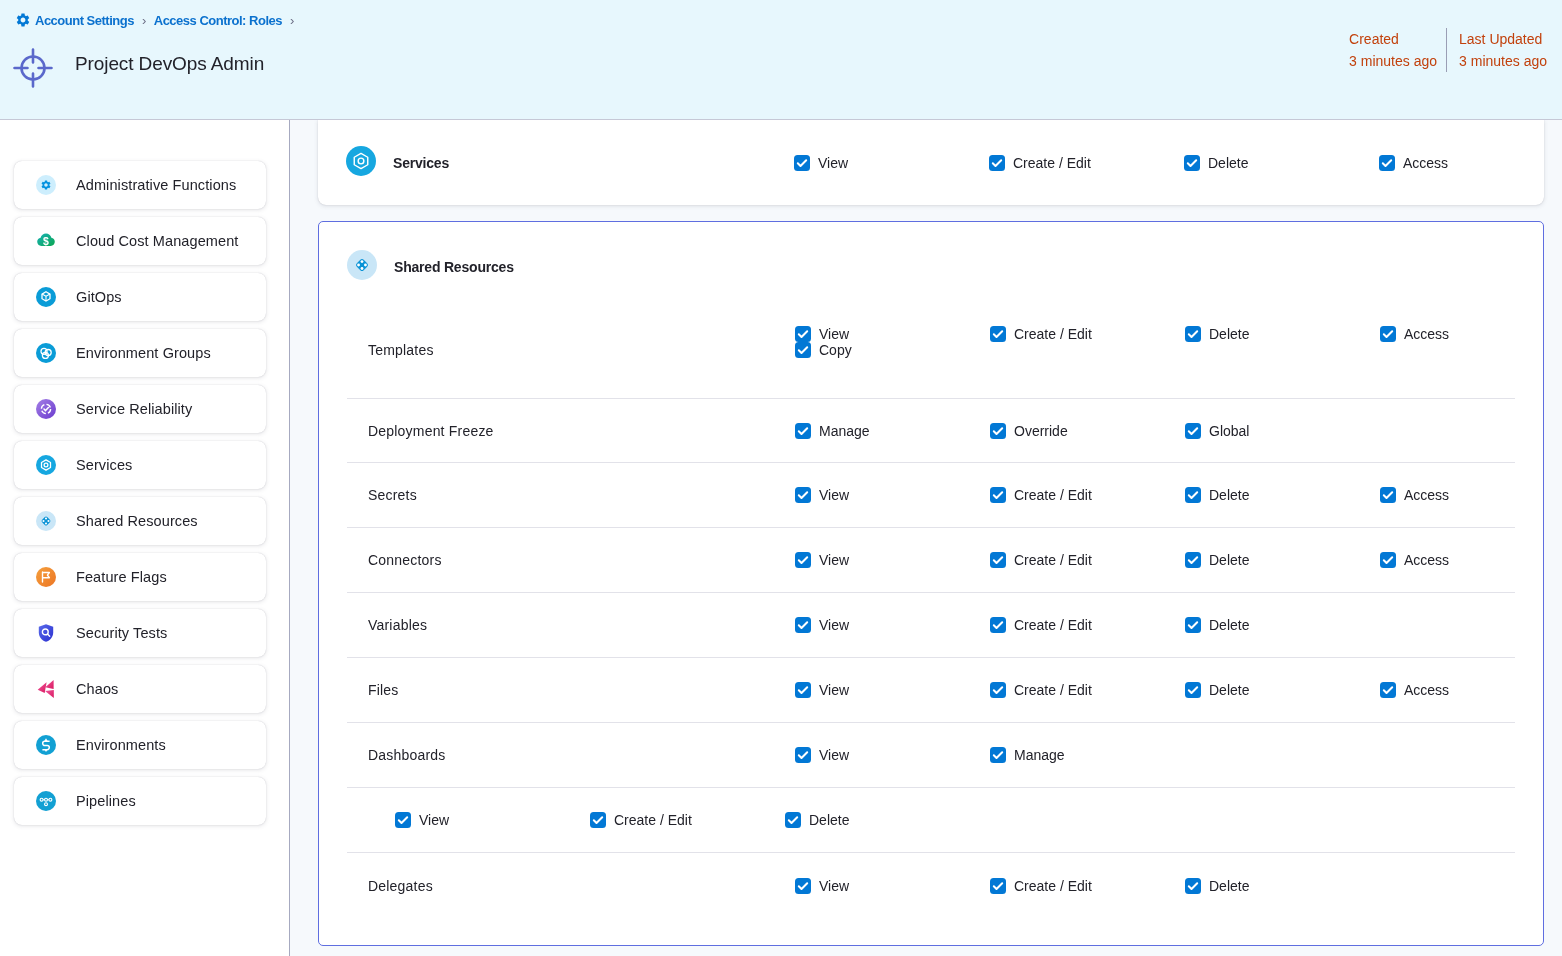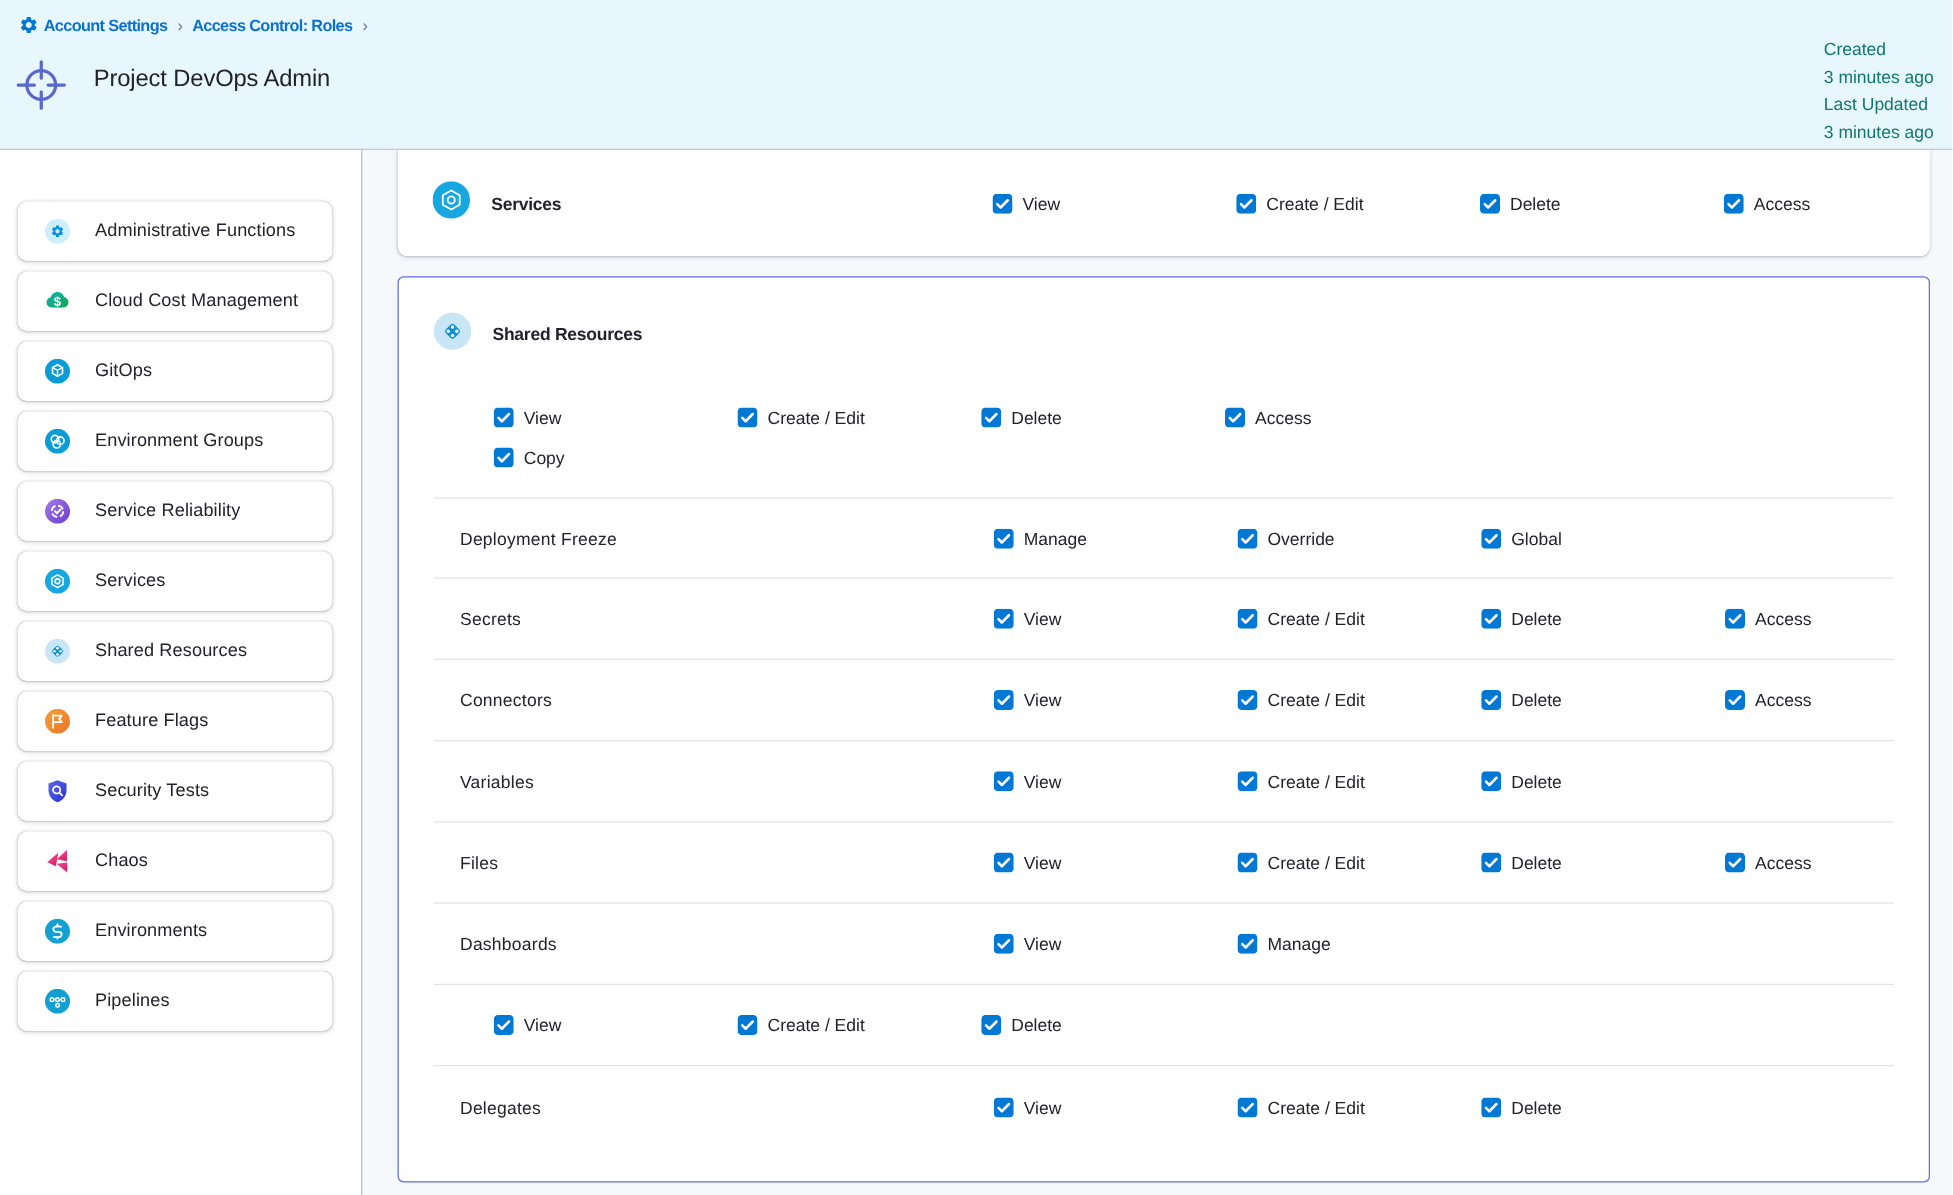--- a/index.html
+++ b/index.html
@@ -5,21 +5,21 @@
 * { margin:0; padding:0; box-sizing:border-box; }
 html,body { width:1562px; height:956px; overflow:hidden; background:#fff;
   font-family:"Liberation Sans", sans-serif; }
 
 .hdr { position:relative; height:120px; background:#e7f7fd; border-bottom:1px solid #c6c8d6;padding-left:20px; }
 .crumbs { position:absolute; left:15px; top:12px; display:flex; align-items:center; font-size:13px; letter-spacing:-0.5px; font-weight:bold; color:#0b71ce; }
 .crumbs svg { margin-right:4px; }
 .crumbs .sep { color:#6b6d85; font-weight:normal; margin:0 8px; font-size:13px; }
 .titleicon { position:absolute; left:13px; top:48px; }
 .title { position:absolute; left:75px; top:53px; font-size:19px; font-weight:normal; color:#22222a; letter-spacing:-0.1px; }
-.meta { position:absolute; top:28px; right:15px; display:flex; font-size:14px; color:#0f766e;flex-direction:column; }
+.meta { position:absolute; top:28px; right:15px; display:flex; font-size:14px; color:#c2410c; }
 .meta .col { line-height:22px; }
 .meta .div { width:1px; background:#9a9eb5; margin:0 12px 0 9px; }
 
 .wrap { display:flex; height:836px; }
 aside { width:290px; background:#ffffff; border-right:1px solid #a6a9c0; padding:41px 23px 0 14px; flex:none; }
 .scard { display:flex; align-items:center; height:48px; background:#fff; border-radius:8px;
   box-shadow:0 0 1px rgba(40,41,61,0.25), 0 1px 4px rgba(96,97,112,0.18); margin-bottom:8px; padding-left:22px; }
 .scard .lbl { margin-left:20px; font-size:14.5px; letter-spacing:0.1px; color:#22222a; }
 main { flex:1; min-width:0; background:#f6f9fc; padding:0 18px 0 28px; }
 .card { background:#fff; border-radius:8px; box-shadow:0 0 1px rgba(40,41,61,0.25), 0 1px 4px rgba(96,97,112,0.18); }
@@ -35,21 +35,21 @@
 .row:last-child { border-bottom:none; }
 .row .rlabel { flex:0 0 400px; padding-left:21px; font-size:14px; letter-spacing:0.2px; color:#22222a; }
 .cols { display:flex; flex:1; align-items:center; }
 .ccol { flex:0 0 195px; display:flex; align-items:center;padding-left:48px; }
 .ccol:last-child { flex:0 0 150px; }
 .ccol.stack { display:block; }
 .cb { display:flex; align-items:center; }
 .cb svg { flex:none; }
 .cb .t { margin-left:8px; font-size:14px; color:#22222a; }
 .row.tpl { min-height:91px; }
-.stack .cb + .cb { margin-top:16px; }
+.stack .cb + .cb { }
 .row.tpl .cols { align-self:stretch; align-items:flex-start; padding-top:18px; }
 .row.tpl .rlabel { position:relative; top:-3.5px; }
 </style>
 </head>
 <body>
 
 <div class="hdr">
   <div class="crumbs">
     <svg width="16" height="16" viewBox="0 0 24 24" fill="#0278d5">
         <path d="M19.14 12.94c.04-.3.06-.61.06-.94 0-.32-.02-.64-.07-.94l2.03-1.58c.18-.14.23-.41.12-.61l-1.92-3.32c-.12-.22-.37-.29-.59-.22l-2.39.96c-.5-.38-1.03-.7-1.62-.94l-.36-2.54c-.04-.24-.24-.41-.48-.41h-3.84c-.24 0-.43.17-.47.41l-.36 2.54c-.59.24-1.13.57-1.62.94l-2.39-.96c-.22-.08-.47 0-.59.22L2.74 8.87c-.12.21-.08.47.12.61l2.03 1.58c-.05.3-.09.63-.09.94s.02.64.07.94l-2.03 1.58c-.18.14-.23.41-.12.61l1.92 3.32c.12.22.37.29.59.22l2.39-.96c.5.38 1.03.7 1.62.94l.36 2.54c.05.24.24.41.48.41h3.84c.24 0 .44-.17.47-.41l.36-2.54c.59-.24 1.13-.56 1.62-.94l2.39.96c.22.08.47 0 .59-.22l1.92-3.32c.12-.22.07-.47-.12-.61l-2.01-1.58zM12 15.6c-1.98 0-3.6-1.62-3.6-3.6s1.62-3.6 3.6-3.6 3.6 1.62 3.6 3.6-1.62 3.6-3.6 3.6z"></path>
@@ -273,20 +273,21 @@
                   <circle cx="10" cy="12.3" r="0.95"></circle>
                   <circle cx="7.7" cy="10" r="0.95"></circle>
                   <circle cx="12.3" cy="10" r="0.95"></circle>
                 </g>
               </g>
             </svg></span>
         <span class="name">Shared Resources</span>
       </div>
       <div class="rows" id="rows">
           <div class="row tpl">
+            <div class="rlabel">Templates</div>
             <div class="cols">
               <div class="ccol stack">
                 <span class="cb">
                   <svg width="16" height="16" viewBox="0 0 16 16">
                     <rect width="16" height="16" rx="3.5" fill="#0278d5"></rect>
                     <path d="M3.8 8.3l2.7 2.7 5.7-5.8" stroke="#fff" stroke-width="2" fill="none" stroke-linecap="round" stroke-linejoin="round"></path>
                   </svg>
                   <span class="t">View</span>
                 </span>
                 <span class="cb">

